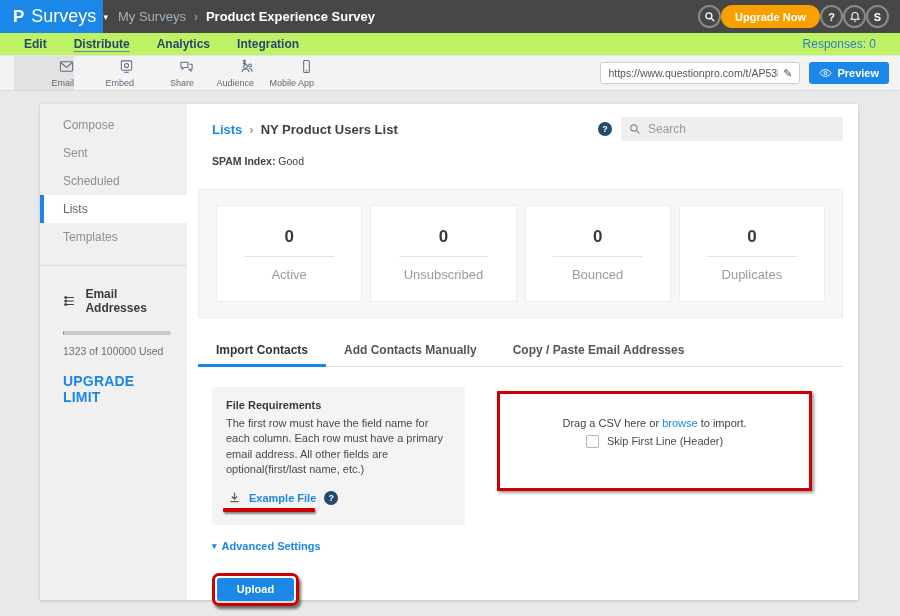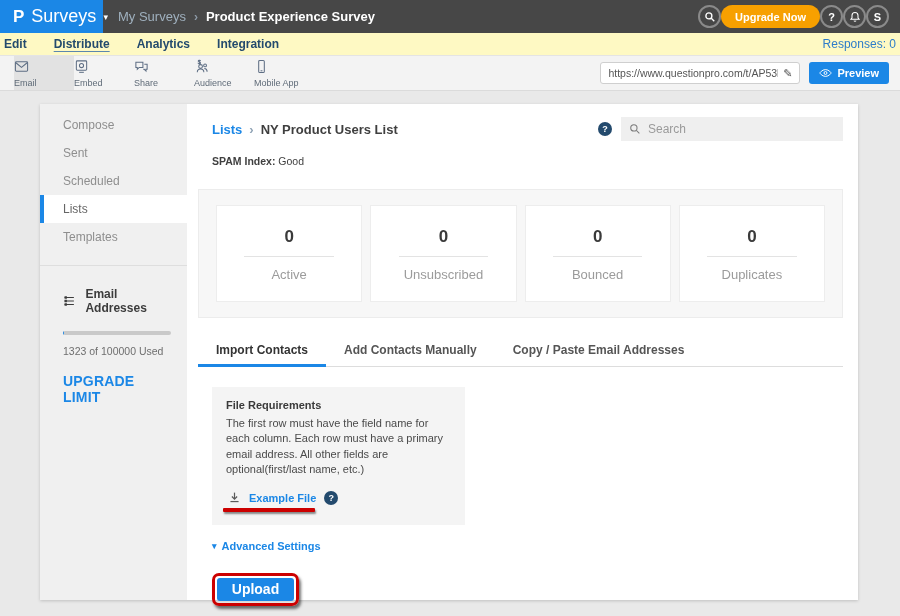--- a/index.html
+++ b/index.html
@@ -21,29 +21,29 @@
   .caret-down{font-size:9px;color:#fff}
   .tb-crumbs{margin-left:15px;display:flex;align-items:center;gap:8px;font-size:13px}
   .tb-section{color:#9FB0BE;cursor:pointer}
   .tb-sep{color:#8C99A6;font-size:12px;font-weight:700}
   .tb-title{color:#fff;font-weight:700}
   .tb-right{margin-left:auto;display:flex;align-items:center;padding-right:11px}
   .circle-btn{width:23px;height:23px;border-radius:50%;border:2px solid #8A8A8A;background:transparent;color:#fff;font-size:11px;font-weight:700;display:flex;align-items:center;justify-content:center;cursor:pointer;flex:0 0 auto}
   .upgrade-btn{background:var(--upgrade_orange);color:#fff;border:none;border-radius:12px;height:23px;padding:0 14px;font-size:11px;font-weight:700;font-family:inherit;cursor:pointer}
 
   
-  .navrow{position:absolute;top:33px;left:0;width:900px;height:23px;background:#fef9c3;display:flex;align-items:center;padding:0 4px;border-bottom:1px solid #E4E4E4}
+  .navrow{position:absolute;top:33px;left:0;width:900px;height:23px;background:#bef264;display:flex;align-items:center;padding:0 24px;border-bottom:1px solid #E4E4E4}
   .nav-item{font-size:12px;font-weight:700;color:var(--nav_navy);margin-right:27px;cursor:pointer}
   .nav-item.active{text-decoration:underline;text-underline-offset:3px;text-decoration-color:#5B87AE}
   .responses{margin-left:auto;font-size:12px;color:#2D7CC9;cursor:pointer}
 
   
   .toolbar{position:absolute;top:56px;left:0;width:900px;height:35px;background:#F3F3F3;border-bottom:1px solid #DBDBDB;display:flex;align-items:stretch}
   .channels{display:flex;margin-left:14px}
-  .channel{width:60px;display:flex;flex-direction:column;align-items:flex-start;justify-content:center;gap:4px;color:#6E7B8A;cursor:pointer}
+  .channel{width:60px;display:flex;flex-direction:column;align-items:flex-end;justify-content:center;gap:4px;color:#6E7B8A;cursor:pointer}
   .channel.active{background:#E2E2E2}
   .channel .ch-label{font-size:9px;color:#5F6B78}
   .channel svg{width:15px;height:15px;stroke:#5E6E84;fill:none;stroke-width:1.1}
   .toolbar-right{margin-left:auto;display:flex;align-items:center;gap:9px;padding-right:11px}
   .url-box{width:200px;height:22px;background:#fff;border:1px solid #CFCFCF;border-radius:3px;display:flex;align-items:center;padding:0 7px;font-size:10.5px;color:#555;cursor:pointer}
   .url-text{flex:1;white-space:nowrap;overflow:hidden}
   .pencil{font-size:11px;color:#555;margin-left:5px;cursor:pointer}
   .preview-btn{height:22px;background:var(--brand_blue);color:#fff;border:none;border-radius:3px;font-size:11px;font-weight:700;font-family:inherit;display:flex;align-items:center;gap:5px;padding:0 10px;cursor:pointer}
   .preview-btn svg{width:13px;height:10px;stroke:#fff;fill:none;stroke-width:1.2}
 
@@ -102,21 +102,21 @@
   .dropzone{width:100%;height:100%;display:flex;flex-direction:column;align-items:center;justify-content:center;gap:6px;padding-bottom:18px;cursor:pointer}
   .dz-line{font-size:11px;color:#3F3F3F}
   .browse-link{color:var(--brand_blue);cursor:pointer}
   .dz-check-row{display:flex;align-items:center;gap:8px;font-size:11px;color:#4A4A4A}
   .checkbox{width:13px;height:13px;border:1px solid #B5B5B5;border-radius:2px;background:#fff;cursor:pointer;flex:0 0 auto}
 
   .advanced-row{display:flex;align-items:center;gap:5px;margin-top:15px;color:var(--brand_blue);font-size:11px;font-weight:700;cursor:pointer}
   .adv-caret{font-size:9px}
 
   .upload-annotation{display:inline-block;margin-top:21px;border:3px solid var(--annotation_red);border-radius:7px;padding:2px;box-shadow:2px 3px 3px rgba(0,0,0,.55)}
-  .upload-btn{width:77px;height:23px;background:var(--brand_blue);color:#fff;border:none;border-radius:3px;font-size:14px;font-weight:700;font-family:inherit;cursor:pointer}
+  .upload-btn{width:77px;height:23px;background:var(--brand_blue);color:#fff;border:none;border-radius:3px;font-size:11px;font-weight:700;font-family:inherit;cursor:pointer}
 </style>
 </head>
 <body>
 
 <div class="screen">
 
   <header class="topbar">
     <div class="logo-area">
       <span class="logo-glyph">P</span>
       <span class="product-name">Surveys</span>
@@ -305,20 +305,33 @@
                 <path d="M3 13h10"></path>
               </svg>
             <span class="example-link">Example File</span>
             <div class="help-dot">
                 <span>?</span>
               </div>
           </div>
           <div class="annotation-underline"></div>
         </div>
 
+        <div class="dropzone-annotation">
+          <div class="dropzone">
+            <div class="dz-line">
+              <span>Drag a CSV here or</span>
+              <span class="browse-link">browse</span>
+              <span>to import.</span>
+            </div>
+            <div class="dz-check-row">
+              <div class="checkbox"></div>
+              <span>Skip First Line (Header)</span>
+            </div>
+          </div>
+        </div>
       </div>
 
       <div class="advanced-row">
         <span class="adv-caret">▾</span>
         <span>Advanced Settings</span>
       </div>
 
       <div class="upload-annotation">
         <button class="upload-btn">Upload</button>
       </div>

